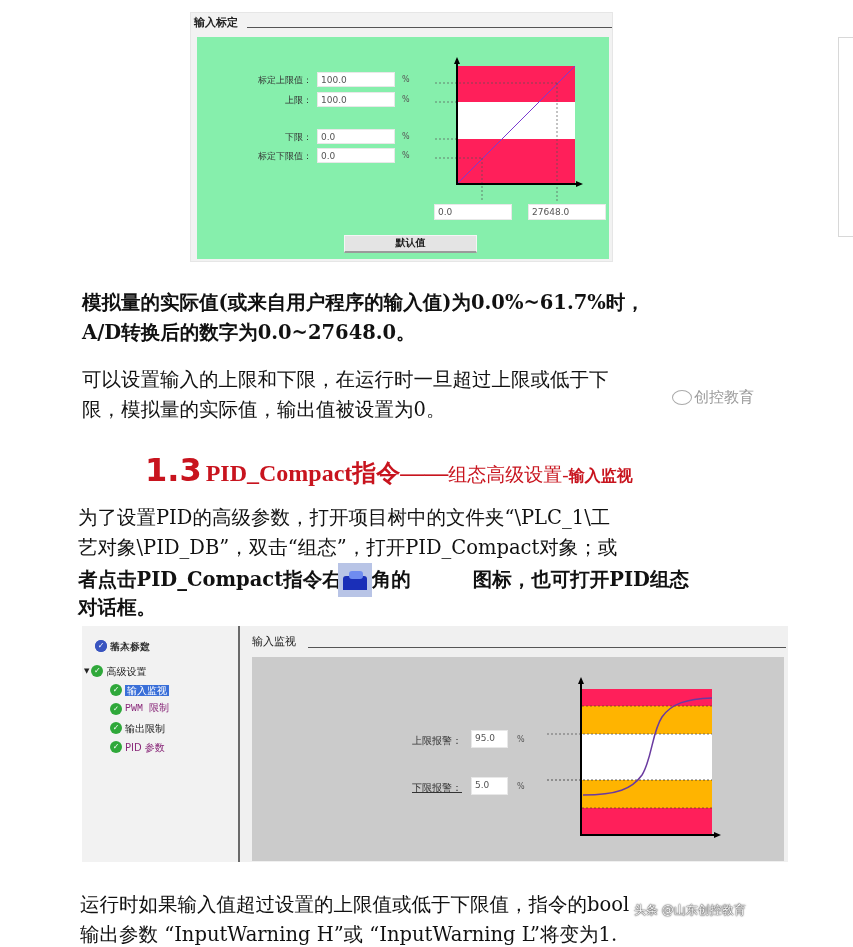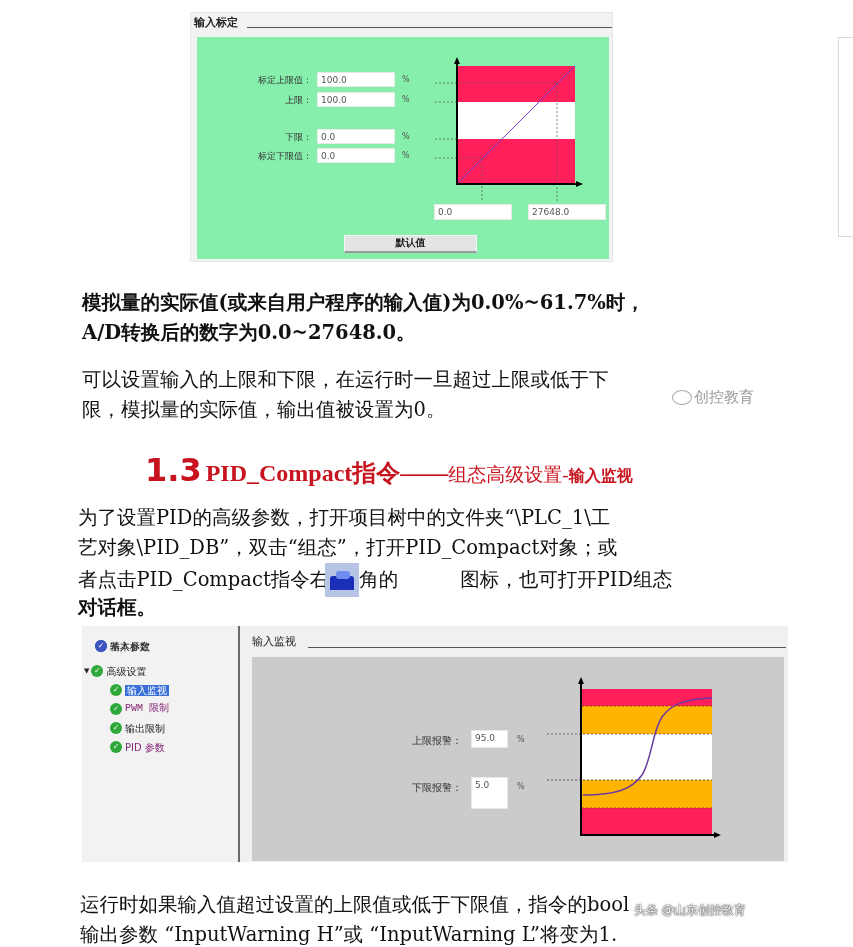--- a/index.html
+++ b/index.html
@@ -102,21 +102,21 @@
   <span style="display:inline-block;width:20px;height:15px;border:1.5px solid #aaa;border-radius:50%;vertical-align:middle;margin-right:2px;"></span><span>创控教育</span>
 </div>
 
 <div class="heading" style="left:145px;top:451px;">
   <span style="font-family:'DejaVu Sans',sans-serif;font-size:32px;">1.3</span>
   <span style="font-size:24px;">PID_Compact指令——</span><span style="font-size:19px;font-weight:normal;">组态高级设置-</span><span style="font-size:16px;">输入监视</span>
 </div>
 
 <div class="para" style="left:78px;top:503px;font-weight:normal;">为了设置PID的高级参数，打开项目树中的文件夹“\PLC_1\工</div>
 <div class="para" style="left:78px;top:533px;font-weight:normal;">艺对象\PID_DB”，双击“组态”，打开PID_Compact对象；或</div>
-<div class="para" style="left:78px;top:563px;font-weight:normal;">
+<div class="para" style="left:78px;top:563px;font-weight:bold;">
   <span>者点击PID_Compact指令右</span><span style="display:inline-block;width:34px;height:34px;background:#b8c4e6;vertical-align:middle;position:relative;margin:0 0 0 -4px;"><span style="position:absolute;left:5px;top:13px;width:24px;height:14px;background:#1a2fb8;border-radius:3px 3px 0 0;"></span><span style="position:absolute;left:11px;top:8px;width:14px;height:8px;background:#6f8cf0;border-radius:3px;"></span></span><span>角的</span><span style="display:inline-block;width:62px;"></span><span>图标，也可打开PID组态</span>
 </div>
 <div class="para" style="left:78px;top:593px;font-weight:bold;">对话框。</div>
 
 <div id="panel2" class="abs">
   <div class="tree">
     <div class="tree-item" style="left:13px;top:12px;"><span class="check blue">✓</span><span class="tree-label">基本参数</span></div>
     <div class="tree-item" style="left:13px;top:12px;"><span class="check blue">✓</span><span class="tree-label">输入标定</span></div>
     <div class="tree-item" style="left:2px;top:37px;"><span style="font-size:7px;margin-right:2px;vertical-align:middle;">▼</span><span class="check green">✓</span><span class="tree-label">高级设置</span></div>
     <div class="tree-item" style="left:28px;top:56px;"><span class="check green">✓</span><span class="tree-label selected">输入监视</span></div>
@@ -126,22 +126,22 @@
   </div>
   <div class="divider-v"></div>
 
   <div class="panel-title" style="left:170px;top:8px;font-weight:normal;font-size:11px;">输入监视</div>
   <div class="title-rule" style="left:226px;top:21px;width:478px;"></div>
   <div class="panel-body" style="left:170px;top:31px;width:532px;height:204px;background:#cbcbcb;">
     <div class="field-label" style="left:120px;top:77px;width:90px;font-size:10px;">上限报警：</div>
     <div class="field-input" style="left:219px;top:73px;width:37px;height:18px;">95.0</div>
     <div class="unit" style="left:265px;top:78px;">%</div>
 
-    <div class="field-label" style="left:120px;top:124px;width:90px;font-size:10px;">下限报警：</div>
-    <div class="field-input" style="left:219px;top:120px;width:37px;height:32px;">5.0</div>
+    <div class="field-label" style="left:120px;top:124px;width:90px;font-size:10px;text-decoration:underline;">下限报警：</div>
+    <div class="field-input" style="left:219px;top:120px;width:37px;height:18px;">5.0</div>
     <div class="unit" style="left:265px;top:125px;">%</div>
 
     <svg class="abs" style="left:295px;top:20px;" width="230" height="170">
       <rect x="35" y="12" width="130" height="17" fill="#ff1f5a"></rect>
       <rect x="35" y="29" width="130" height="28" fill="#ffb400"></rect>
       <rect x="35" y="57" width="130" height="46" fill="#ffffff"></rect>
       <rect x="35" y="103" width="130" height="28" fill="#ffb400"></rect>
       <rect x="35" y="131" width="130" height="27" fill="#ff1f5a"></rect>
       <line x1="35" y1="29" x2="165" y2="29" stroke="#7a3a20" stroke-width="0.8" stroke-dasharray="2,2"></line>
       <line x1="0" y1="57" x2="165" y2="57" stroke="#555" stroke-width="0.8" stroke-dasharray="2,2"></line>

